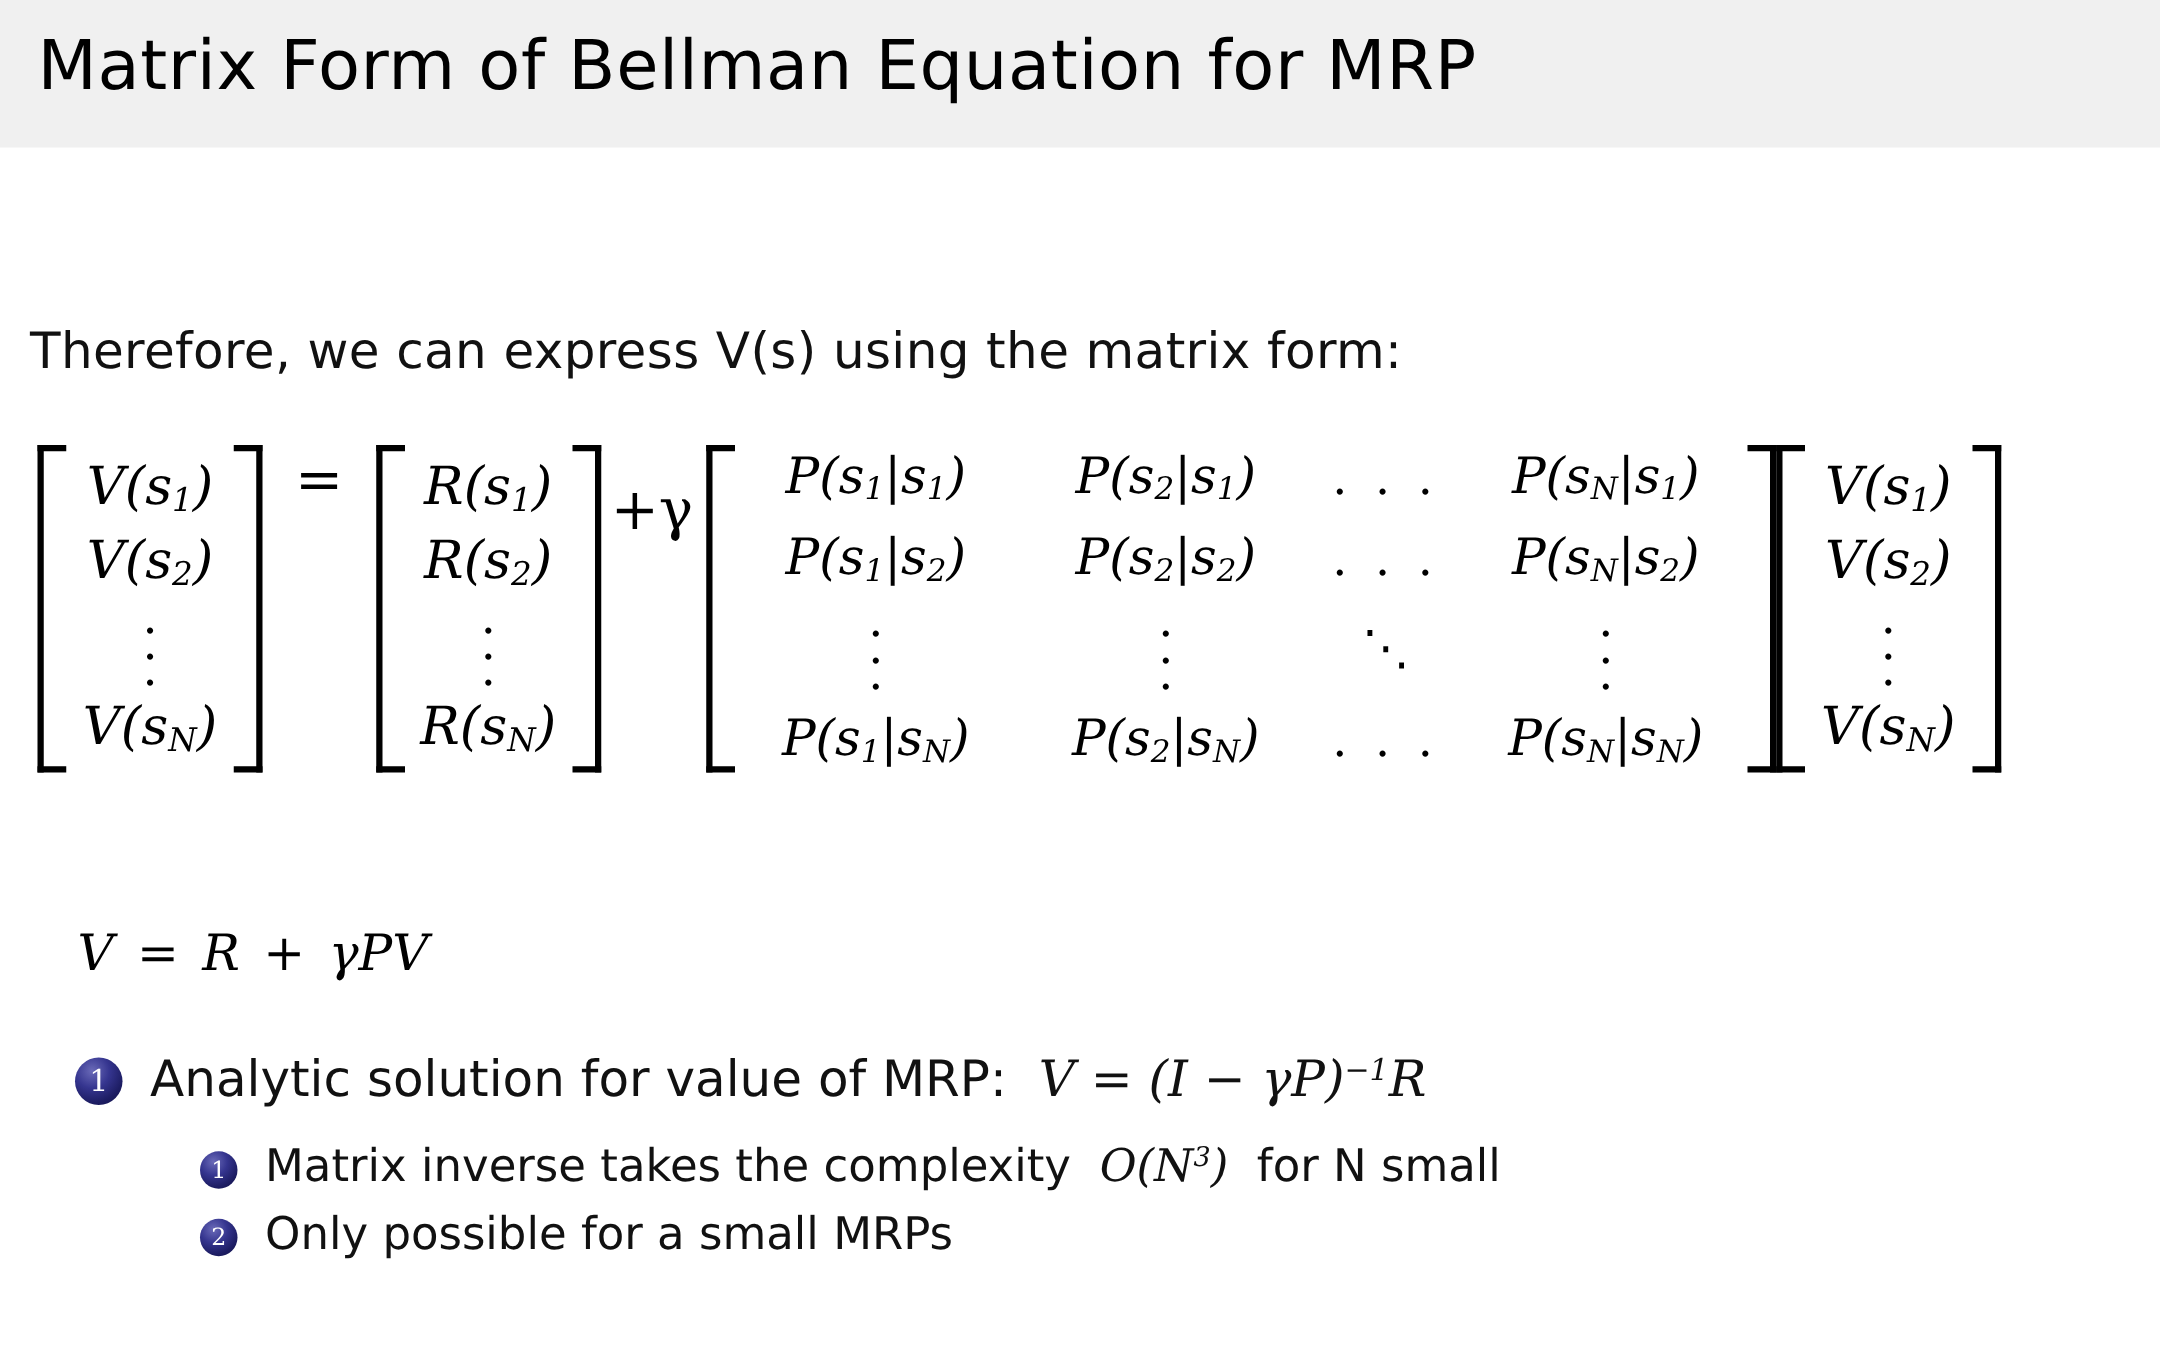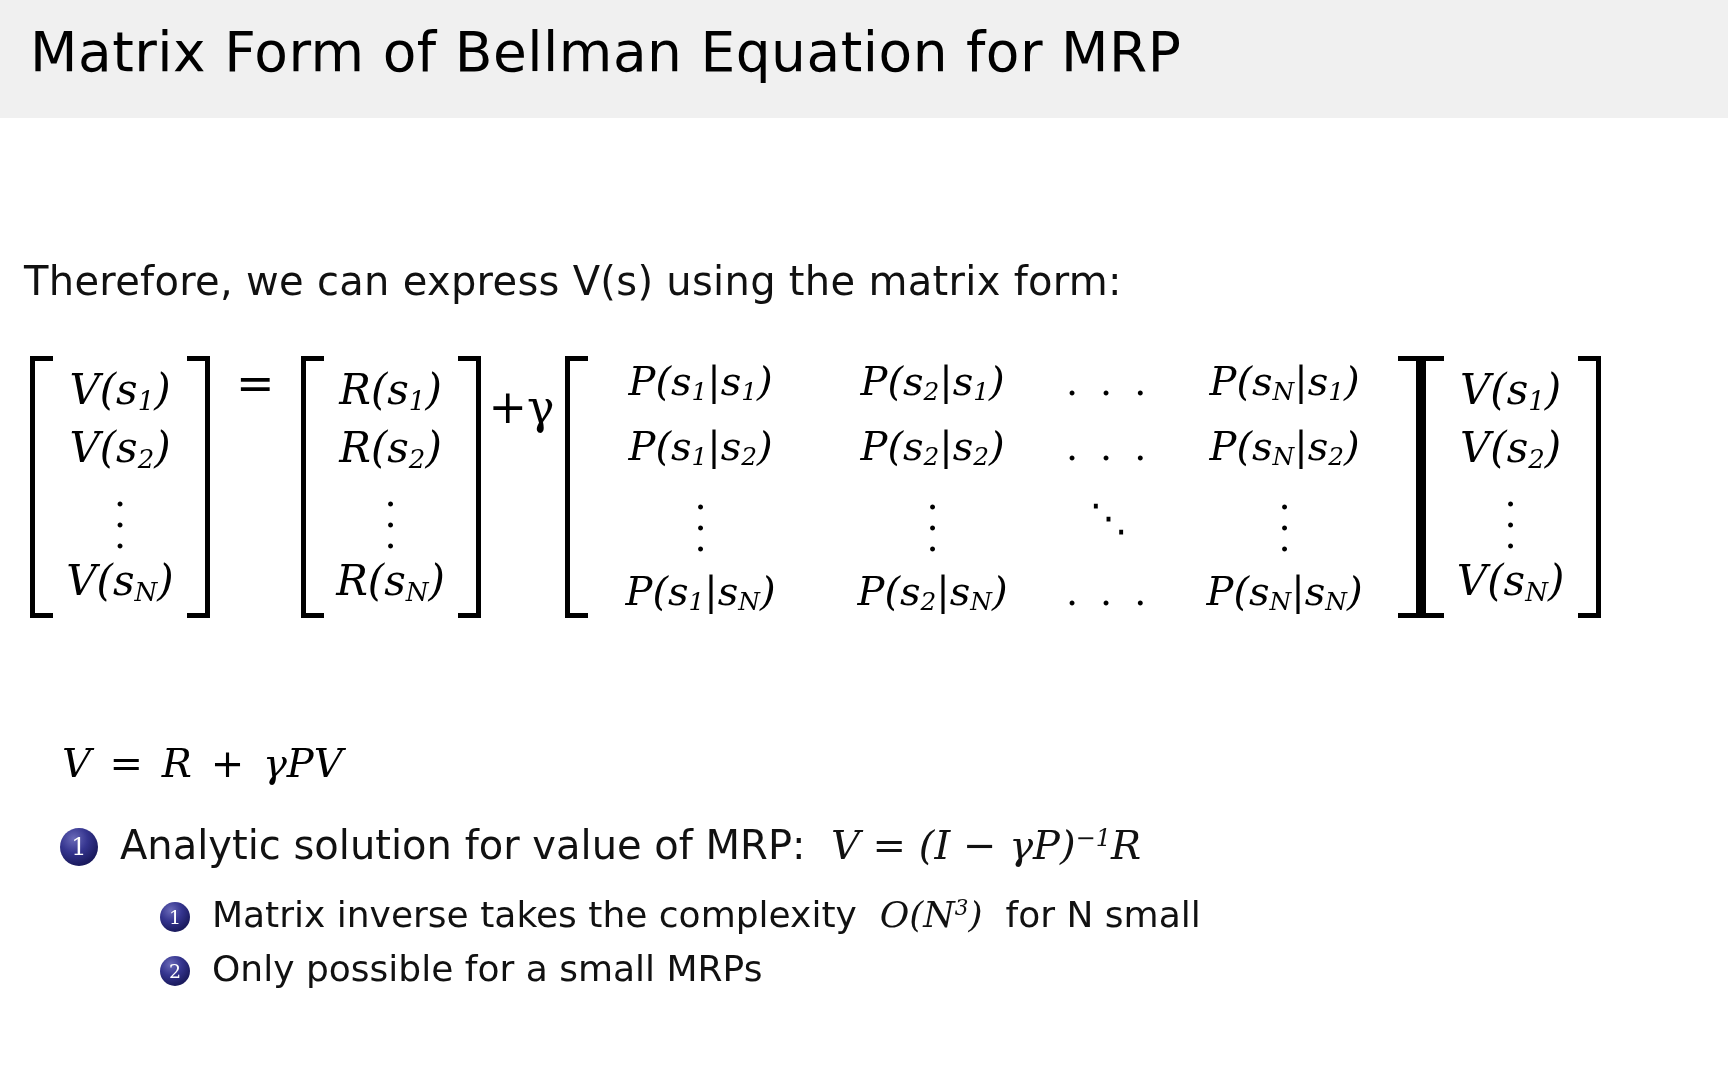--- a/index.html
+++ b/index.html
@@ -186,20 +186,21 @@
     position: relative;
     top: -4px;
   }
   .bm-lvl1 { width: 38px; height: 38px; line-height: 38px; font-size: 24px; }
   .bm-lvl2 { width: 30px; height: 30px; line-height: 30px; font-size: 19px; top: -3px; }
 
   .bullet-text {
     font-family: "DejaVu Sans", sans-serif;
     color: #111111;
     padding-left: 22px;
+    margin-top: 19px;
   }
   .bt-lvl1 { font-size: 40px; }
   .bt-lvl2 { font-size: 36px; }
 
   .math {
     font-family: "DejaVu Serif", serif;
     font-style: italic;
   }
   .math .op { font-style: normal; }
   .math sup { font-size: 0.60em; vertical-align: 0.55em; font-style: normal; }

